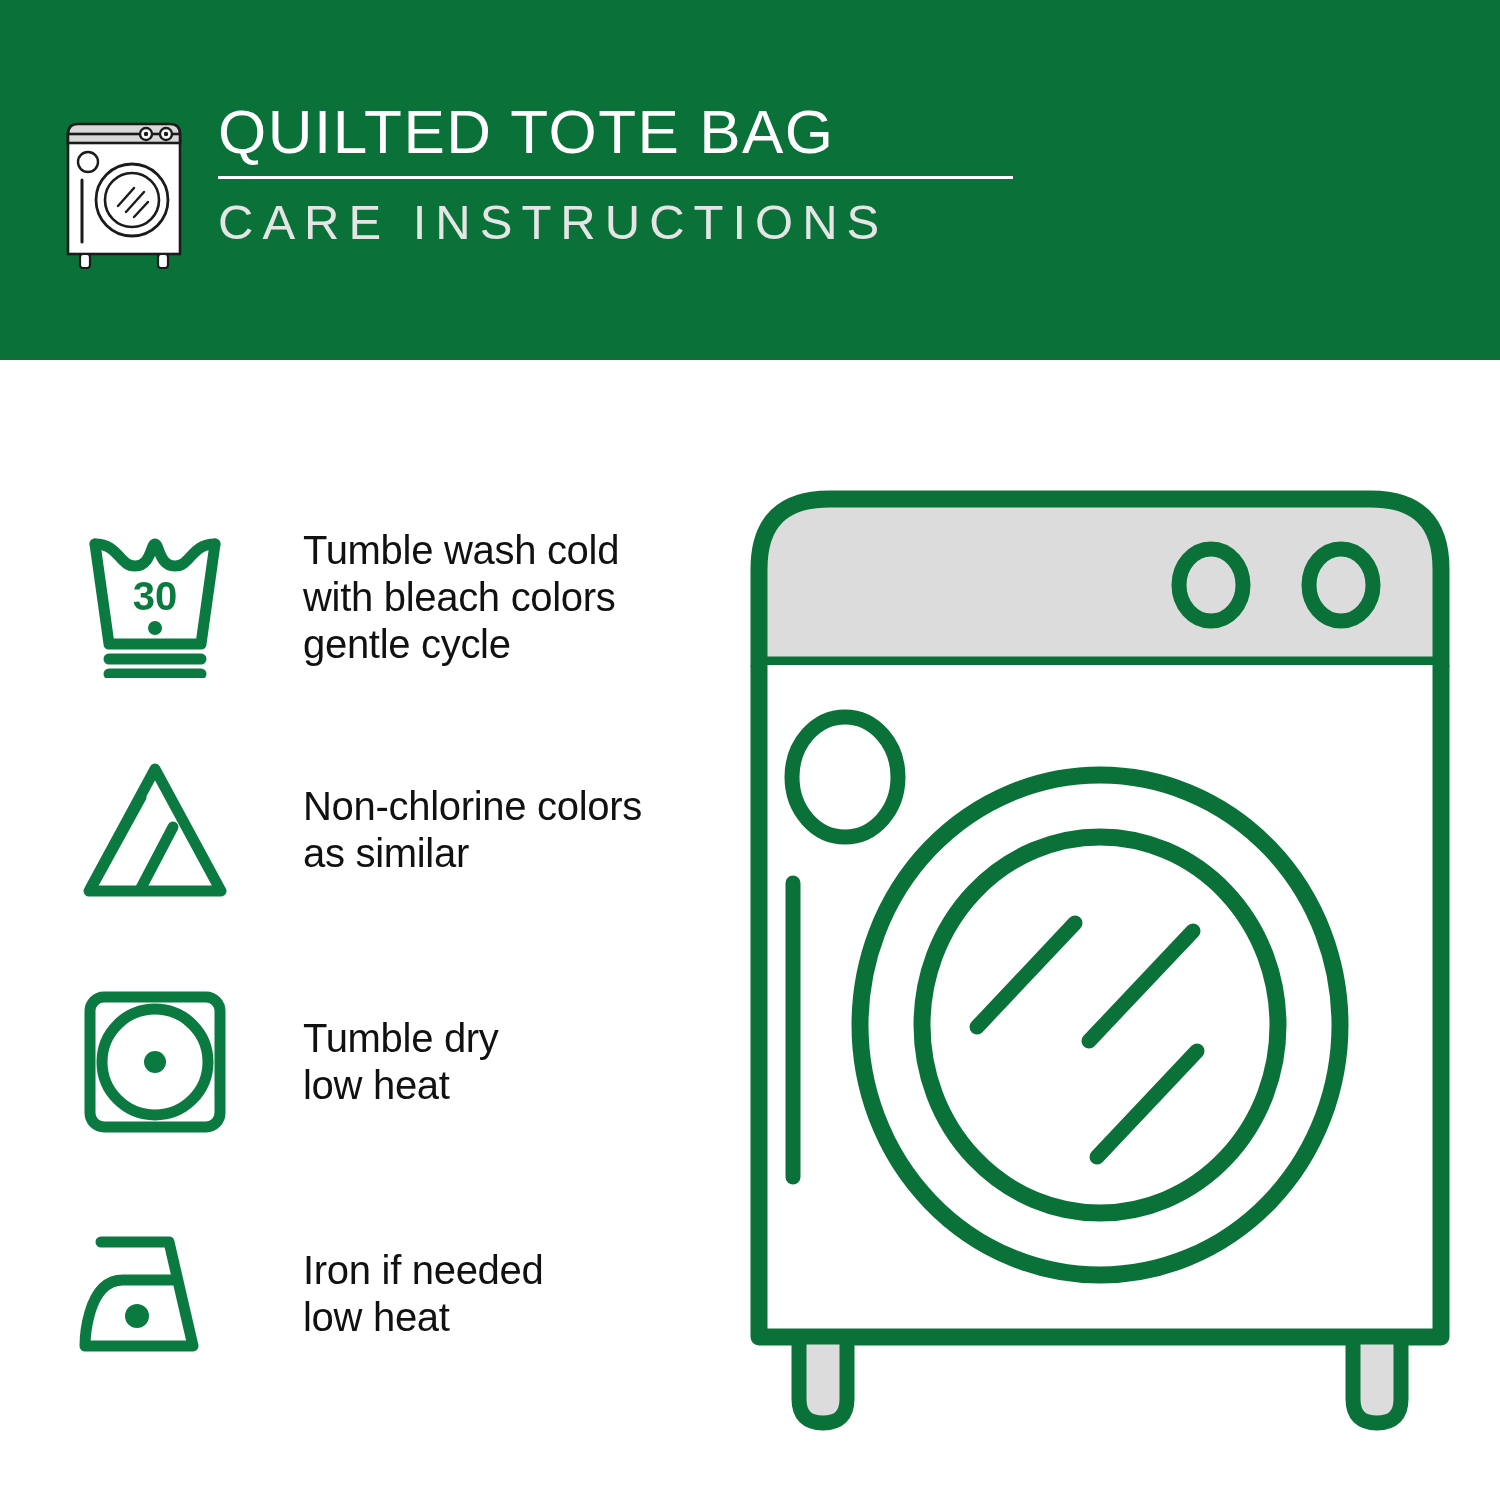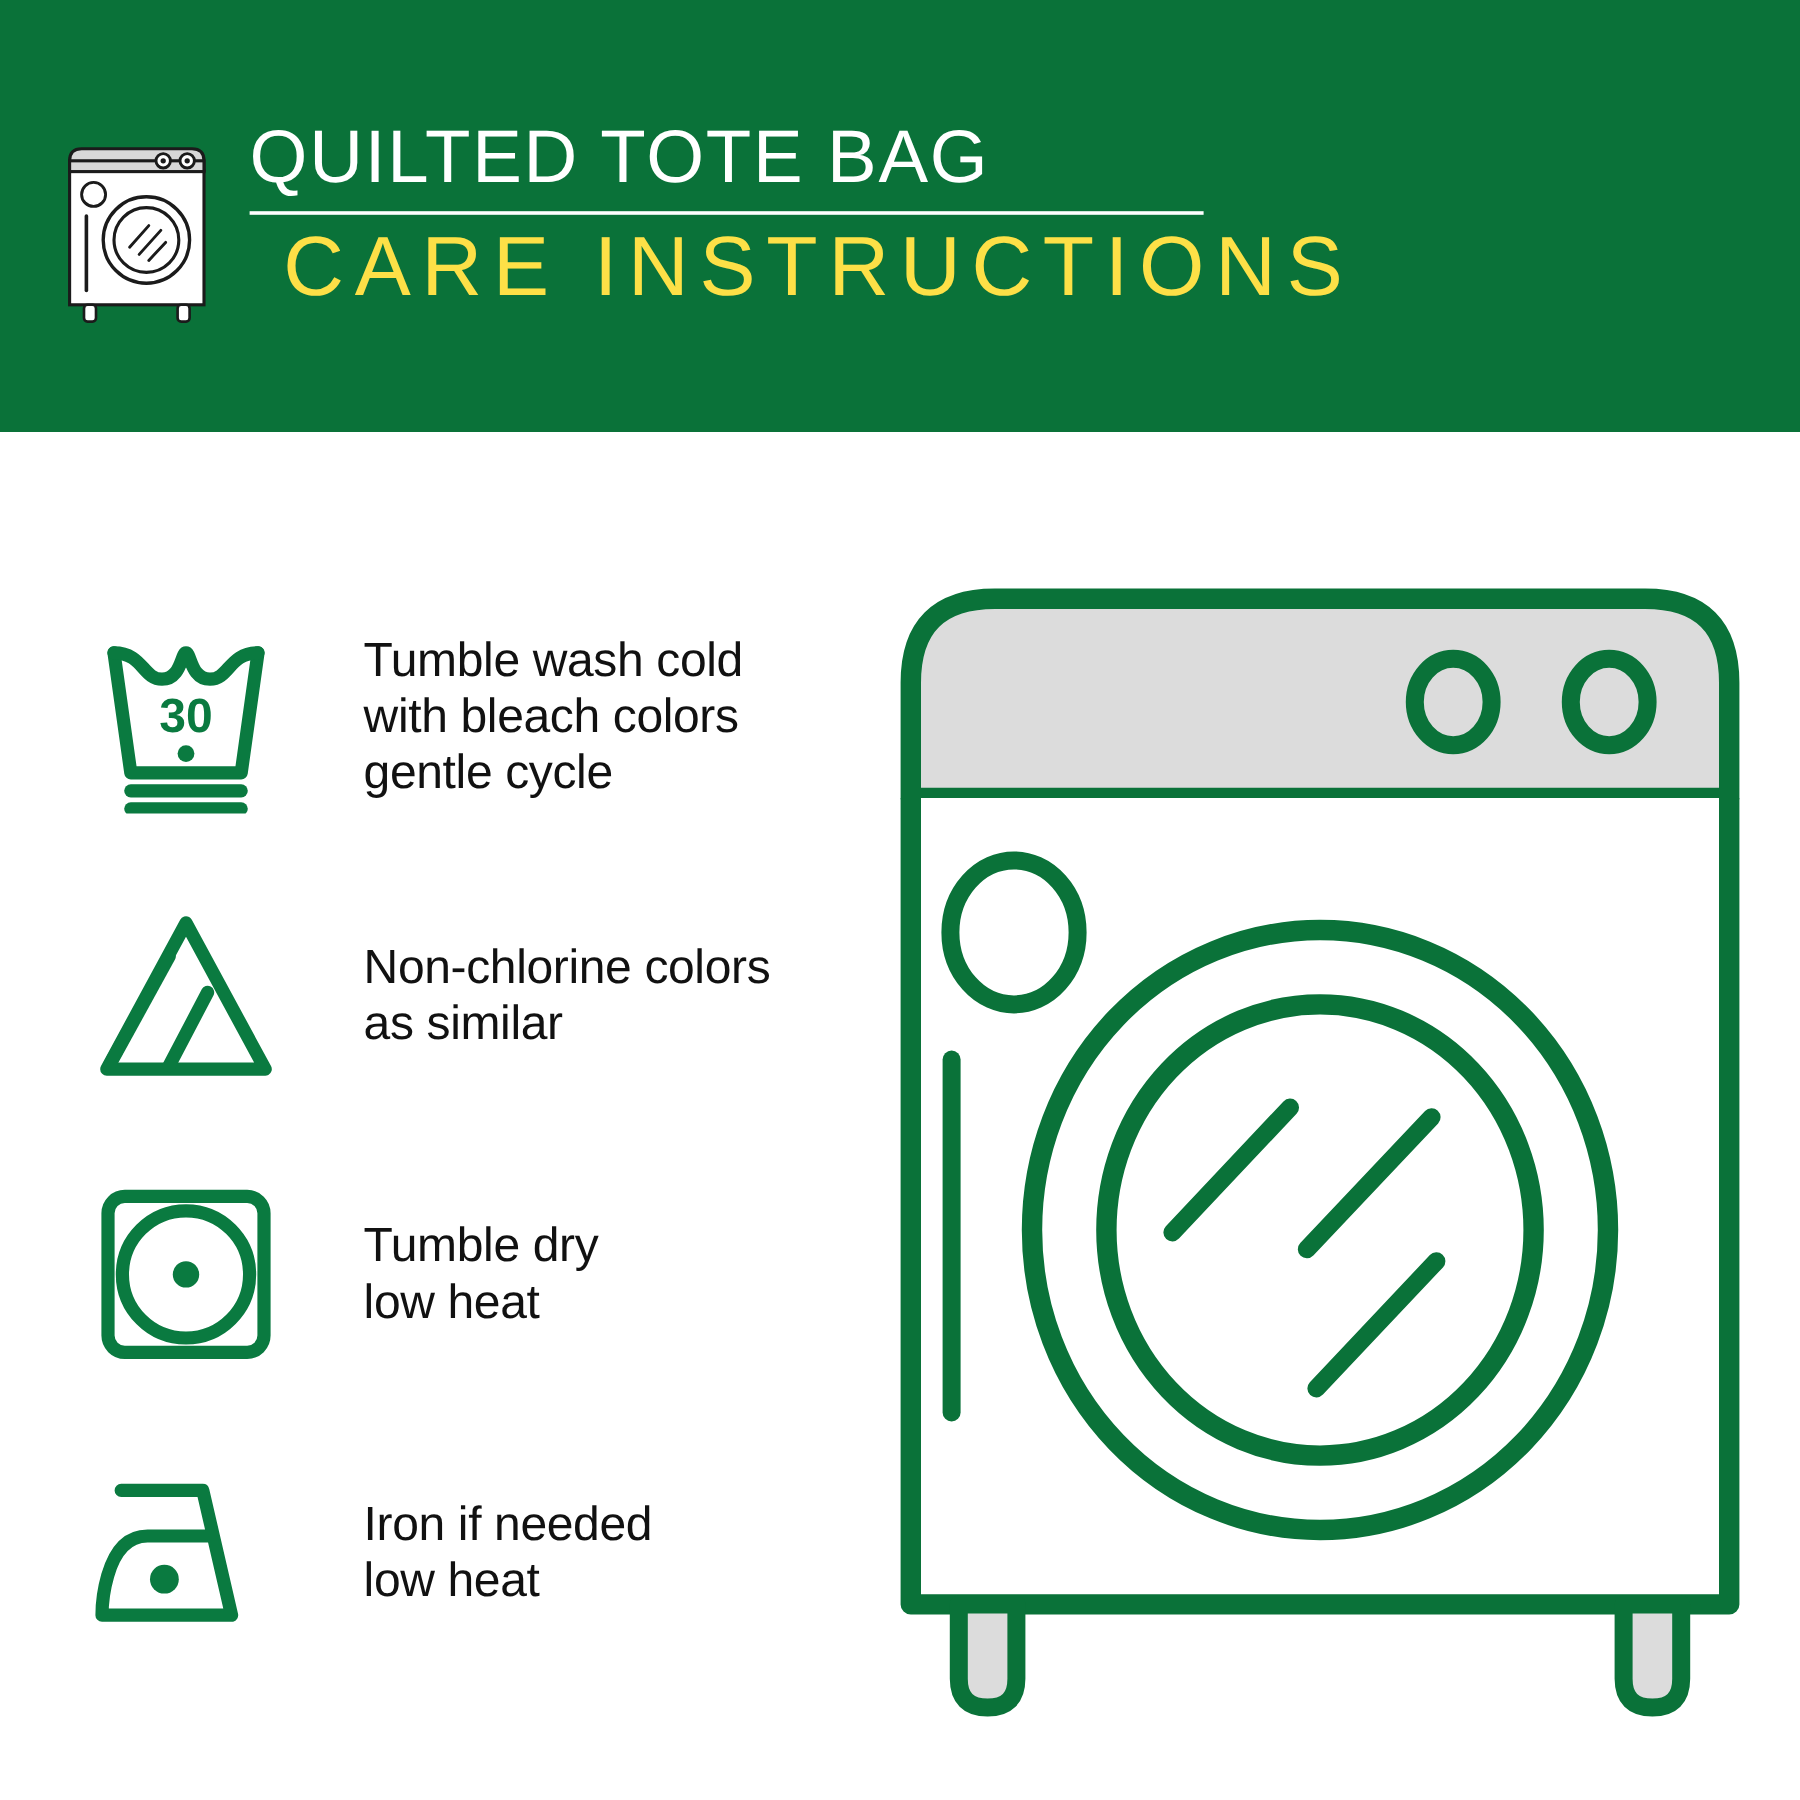--- a/index.html
+++ b/index.html
@@ -20,21 +20,21 @@
     position: absolute;
     left: 0;
     top: 0;
     width: 1500px;
     height: 360px;
     background: #0A7239;
     box-sizing: border-box;
   }
   #header-inner {
     position: absolute;
-    left: 52px;
+    left: 62px;
     top: 96px;
     display: flex;
     align-items: flex-start;
   }
   #header-machine-icon {
     width: 130px;
     height: 165px;
     flex: 0 0 auto;
     margin-top: 14px;
   }
@@ -52,27 +52,26 @@
     white-space: nowrap;
   }
   #header-divider {
     width: 795px;
     height: 3px;
     background: #ffffff;
     margin-top: 8px;
     margin-bottom: 10px;
   }
   #header-subtitle {
-    color: #fde047;
-    font-size: 70px;
+    color: #e5e5e5;
+    font-size: 49px;
     line-height: 66px;
     font-weight: 400;
     letter-spacing: 9px;
     white-space: nowrap;
-    margin-left: 28px;
   }
 
   
   #content-area {
     position: absolute;
     left: 0;
     top: 360px;
     width: 1500px;
     height: 1140px;
     background: #ffffff;

